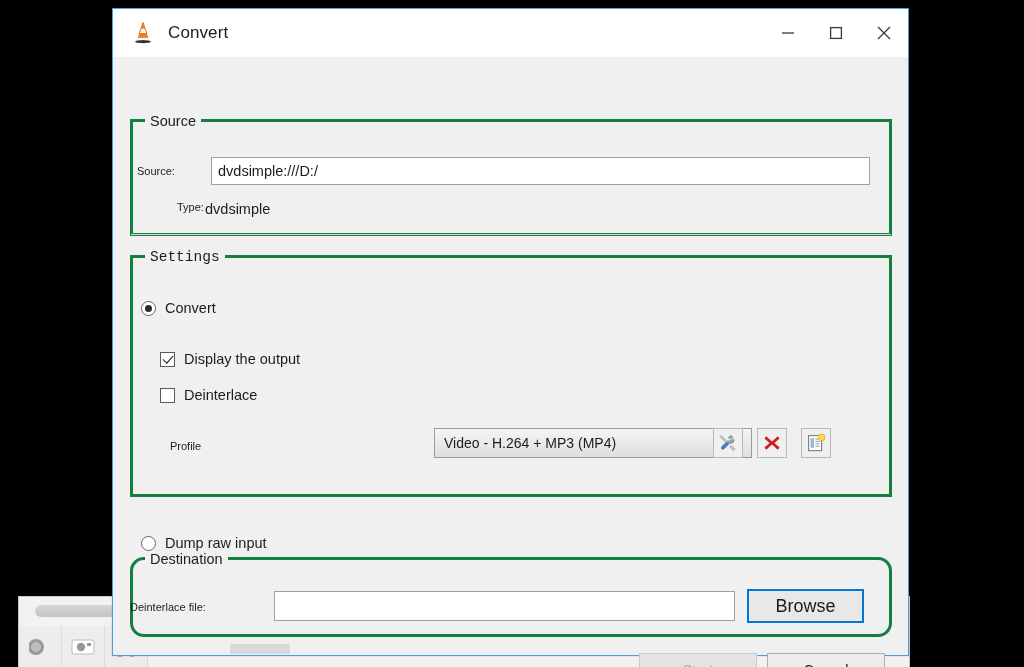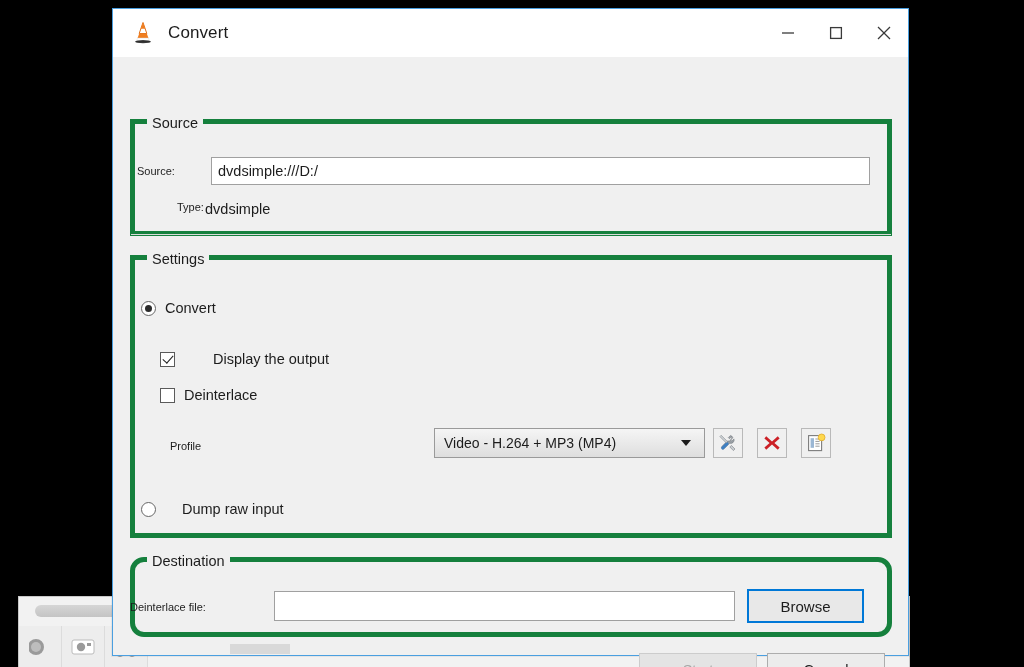--- a/index.html
+++ b/index.html
@@ -122,35 +122,35 @@
   #dialog-body {
     position: relative;
     height: 598px;
     background: #f0f0f0;
     padding: 0;
   }
 
   
   .group-box {
     position: absolute;
-    border: 5px solid #15803d;
+    border: 3px solid #15803d;
     box-sizing: border-box;
     background: transparent;
   }
   .group-title {
     position: absolute;
     top: -9px;
     left: 12px;
     background: #f0f0f0;
     padding: 0 5px;
     font-size: 14.5px;
     color: #1c1c1c;
   }
   #group-source   { left: 17px; top: 62px;  width: 762px; height: 117px; }
-  #group-settings { left: 17px; top: 198px; width: 762px; height: 283px; }
+  #group-settings { left: 17px; top: 198px; width: 762px; height: 242px; font-family: Liberation Mono, monospace; }
   #group-destination { left: 17px; top: 500px; width: 762px; height: 80px; border-radius: 14px; }
 
   .field-label {
     position: absolute;
     font-size: 11px;
     color: #1c1c1c;
     white-space: nowrap;
   }
   .text-input {
     position: absolute;
@@ -223,30 +223,30 @@
     transform: rotate(42deg);
   }
   .ctl-label {
     margin-left: 9px;
     font-size: 14.5px;
     color: #1c1c1c;
     white-space: nowrap;
   }
 
   #radio-convert   { left: 28px; top: 243px; }
-  #check-display   { left: 47px; top: 294px; gap: 29px; }
+  #check-display   { left: 47px; top: 294px; }
   #check-deinterlace { left: 47px; top: 330px; }
-  #radio-dump      { left: 28px; top: 444px; gap: 17px; }
+  #radio-dump      { left: 28px; top: 478px; }
 
   
   #profile-label { left: 57px; top: 383px; }
   #combo-profile {
     position: absolute;
     left: 321px; top: 371px;
-    width: 271px; height: 30px;
+    width: 318px; height: 30px;
     box-sizing: border-box;
     border: 1px solid #9a9a9a;
     background: linear-gradient(#f5f5f5, #dedede);
     display: flex;
     align-items: center;
     cursor: default;
   }
   #combo-profile-text {
     margin-left: 9px;
     font-size: 14px;
@@ -283,21 +283,21 @@
   #btn-browse {
     position: absolute;
     left: 634px; top: 532px;
     width: 117px; height: 34px;
     box-sizing: border-box;
     border: 2px solid #0078d7;
     background: #e8e8e8;
     display: flex;
     align-items: center;
     justify-content: center;
-    font-size: 15px;
+    font-size: 18px;
     color: #1c1c1c;
     cursor: default;
   }
 
   
   .footer-btn {
     position: absolute;
     width: 118px; height: 34px;
     box-sizing: border-box;
     border: 1px solid #adadad;

